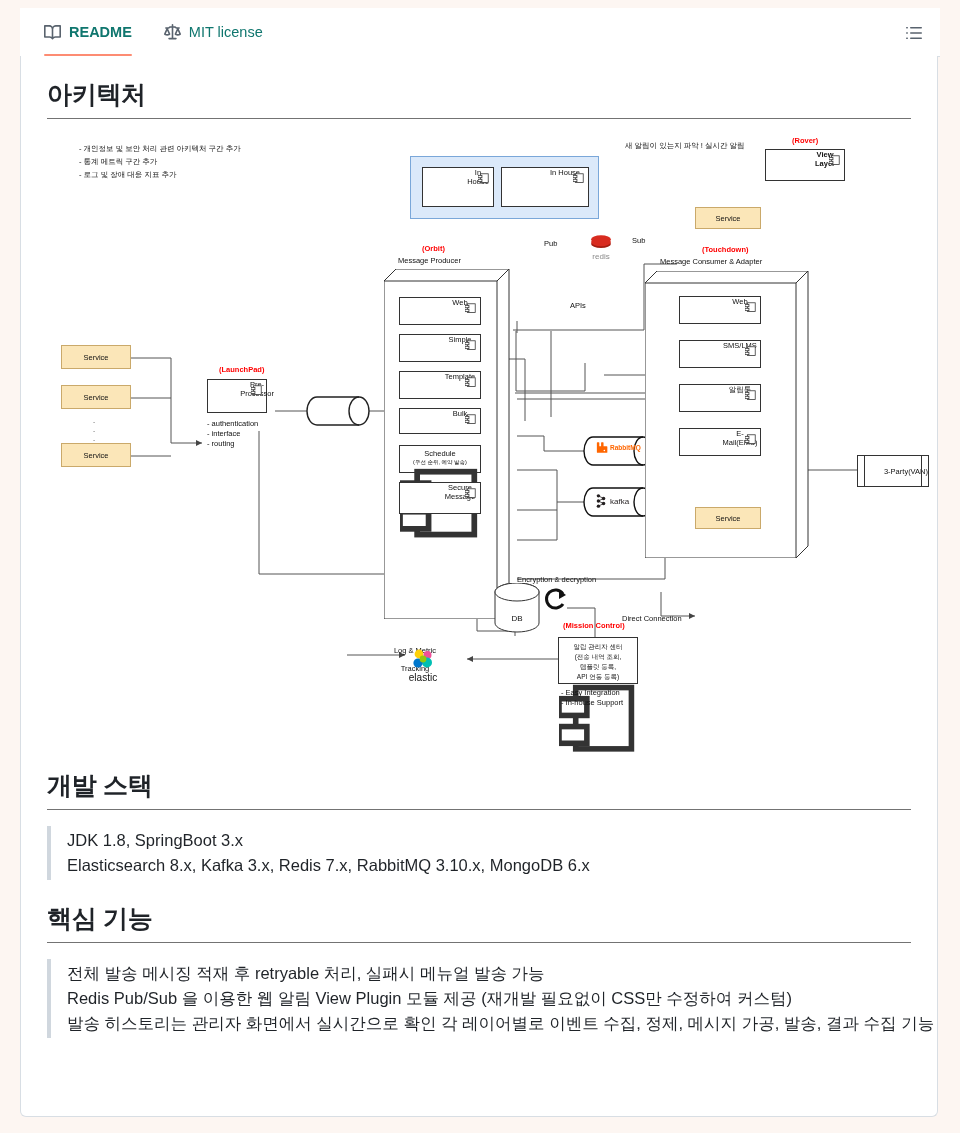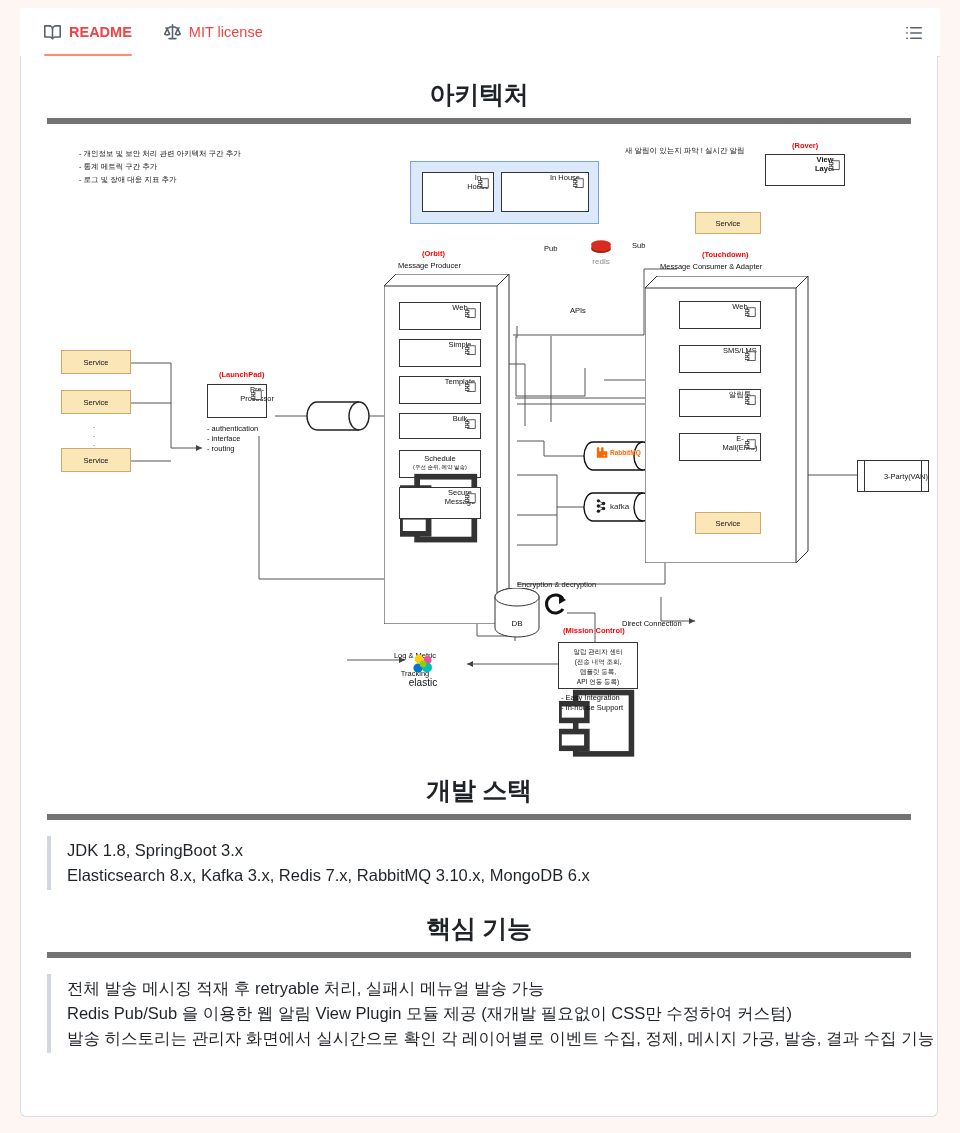--- a/index.html
+++ b/index.html
@@ -16,21 +16,21 @@
   .tabbar{
     position:absolute;left:20px;top:8px;width:920px;height:48px;
     background:#ffffff;
     border-bottom:1px solid #d8dee4;
     display:flex;align-items:flex-end;
   }
   .tabs{display:flex;align-items:center;height:100%;padding-left:24px;}
   .tab{
     display:flex;align-items:center;gap:8px;
     height:100%;padding:0 10px 0 0;margin-right:22px;
-    font-size:14px;color:#ef4444;position:relative;cursor:pointer;
+    font-size:14px;color:#0f766e;position:relative;cursor:pointer;
   }
   .tab .tab-label{font-size:14.5px;}
   .tab.active .tab-label{font-weight:bold;}
   .tab.active:after{
     content:"";position:absolute;left:0;right:10px;bottom:0;height:2px;
     background:#fd8c73;border-radius:2px;
   }
   .tab-icon{display:inline-flex;width:17px;height:17px;color:#59636e;}
   .tab-icon svg{width:17px;height:17px;}
   .outline-btn{
@@ -44,21 +44,21 @@
     background:#ffffff;
     border:1px solid #d8dee4;border-top:none;
     border-radius:0 0 6px 6px;
     box-sizing:border-box;
     overflow:hidden;
   }
   .body{padding:22px 26px 0 26px;}
 
   h2.sec{
     font-size:25px;font-weight:bold;margin:0;padding:0 0 7px 0;
-    border-bottom:6px solid #737373;letter-spacing:-0.3px;text-align:center;
+    border-bottom:1px solid #737373;letter-spacing:-0.3px;
   }
   h2.sec.tight{margin-top:4px;}
 
   blockquote{
     margin:16px 0 0 0;padding:2px 0 2px 16px;
     border-left:4px solid #d0d7de;
     color:#1f2328;font-size:16.5px;line-height:25px;
   }
   blockquote div{white-space:nowrap;}
 

